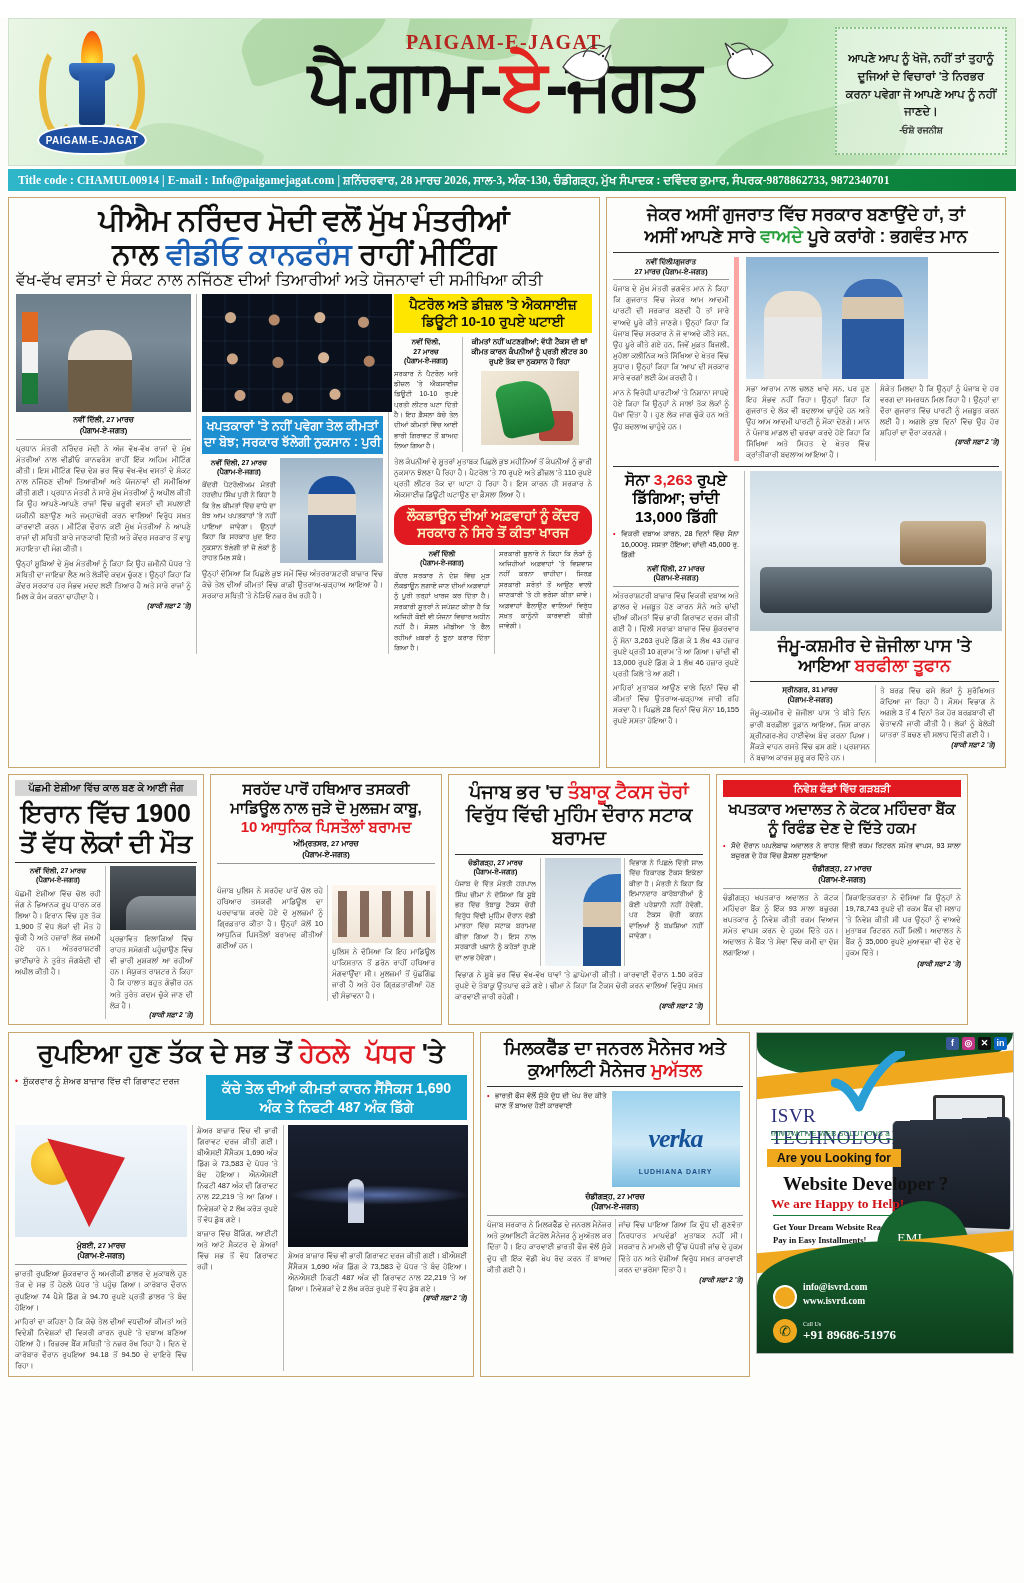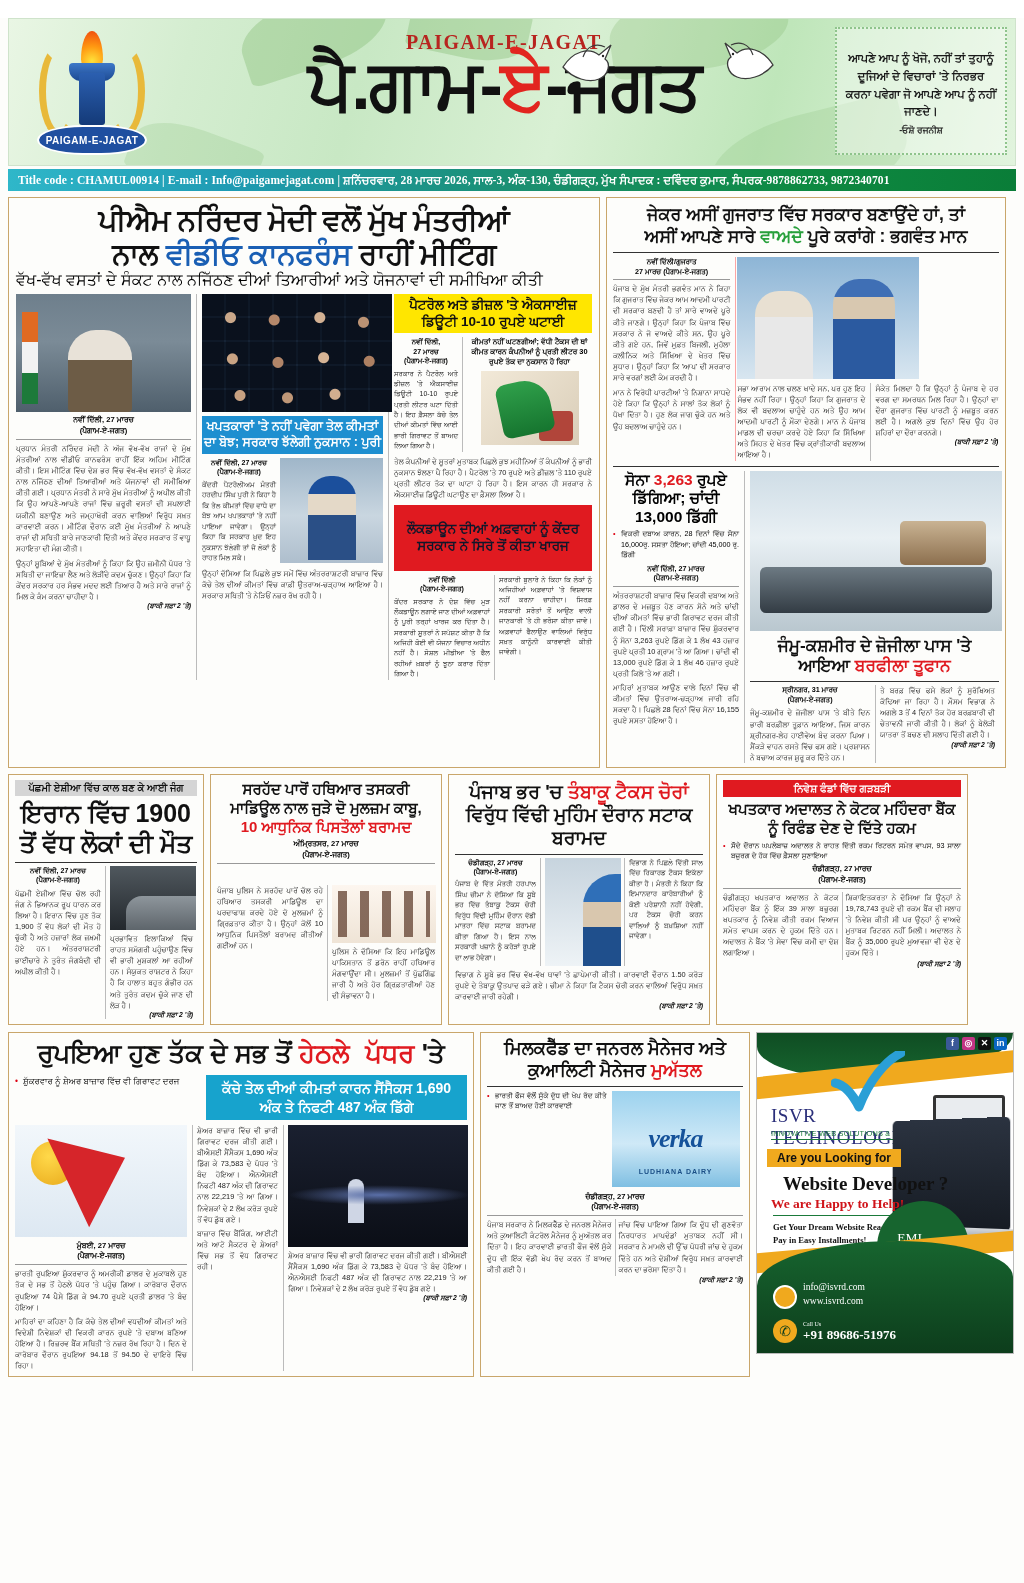--- a/index.html
+++ b/index.html
@@ -316,22 +316,22 @@
   
   .bar-yellow {
     background: #ffe600; text-align: center; font-weight: bold;
     font-size: 13.5px; line-height: 1.22; padding: 3px 2px; color:#111;
   }
   .bar-blue {
     background: #1e8fd0; color:#fff; text-align:center; font-weight:bold;
     font-size: 12.5px; line-height:1.25; padding:3px 2px;
   }
   .bar-red {
-    background: #e01a20; color:#0f172a; text-align:center; font-weight:bold;
-    font-size: 13.5px; line-height:1.25; padding:16px 2px;
+    background: #e01a20; color:#fef9c3; text-align:center; font-weight:bold;
+    font-size: 13.5px; line-height:1.25; padding:3px 2px;border-radius:14px;
   }
   .bar-grey {
     background: #d5d5d5; text-align:center; font-weight:bold;
     font-size: 10px; padding:2px; color:#111;
   }
   .bar-cyan {
     background: #17a3cd; color:#fff; text-align:center; font-weight:bold;
     font-size:14px; line-height:1.3; padding:4px 4px;
   }
   .bar-redsm {
@@ -424,21 +424,21 @@
   .ad-laptop::after{
     content:""; position:absolute; left:-10px; bottom:-12px; width:142px; height:14px;
     background: linear-gradient(180deg,#d6d9dd,#8f959c); border-radius:3px;
   }
   .ad-monitor{
     position:absolute; right:8px; top:62px; width:72px; height:52px;
     background:#e9ecef; border:3px solid #333; border-radius:3px;
   }
   .ad-contact {
     position:absolute; left:46px; bottom:44px; color:#fff;
-    font-family:"Liberation Serif", serif; font-size:9.5px; line-height:1.45; font-weight:normal;
+    font-family:"Liberation Serif", serif; font-size:9.5px; line-height:1.45; font-weight:bold;
   }
   .ad-phone {
     position:absolute; left:46px; bottom:10px; color:#fff;
     font-family:"Liberation Serif", serif; font-size:13px; font-weight:bold;
   }
   .ad-phone small { display:block; font-size:6px; font-weight:normal; }
   .ad-globe {
     position:absolute; left:16px; bottom:44px; width:24px; height:24px;
     border-radius:50%; background:#f0a91e;
     border:2px solid #fff;
@@ -582,21 +582,21 @@
       <div class="row" style="gap:5px;">
 
         <div style="width:118px;">
           <div class="dateline" style="white-space:pre-line; font-size:7.2px;">ਨਵੀਂ ਦਿੱਲੀ/ਗੁਜਰਾਤ
 27 ਮਾਰਚ (ਪੈਗਾਮ-ਏ-ਜਗਤ)</div>
           <div class="thin" style="margin-bottom:3px;"></div>
           <div class="body-pa">ਪੰਜਾਬ ਦੇ ਮੁੱਖ ਮੰਤਰੀ ਭਗਵੰਤ ਮਾਨ ਨੇ ਕਿਹਾ ਕਿ ਗੁਜਰਾਤ ਵਿੱਚ ਜੇਕਰ ਆਮ ਆਦਮੀ ਪਾਰਟੀ ਦੀ ਸਰਕਾਰ ਬਣਦੀ ਹੈ ਤਾਂ ਸਾਰੇ ਵਾਅਦੇ ਪੂਰੇ ਕੀਤੇ ਜਾਣਗੇ। ਉਨ੍ਹਾਂ ਕਿਹਾ ਕਿ ਪੰਜਾਬ ਵਿੱਚ ਸਰਕਾਰ ਨੇ ਜੋ ਵਾਅਦੇ ਕੀਤੇ ਸਨ, ਉਹ ਪੂਰੇ ਕੀਤੇ ਗਏ ਹਨ, ਜਿਵੇਂ ਮੁਫ਼ਤ ਬਿਜਲੀ, ਮੁਹੱਲਾ ਕਲੀਨਿਕ ਅਤੇ ਸਿੱਖਿਆ ਦੇ ਖੇਤਰ ਵਿੱਚ ਸੁਧਾਰ। ਉਨ੍ਹਾਂ ਕਿਹਾ ਕਿ 'ਆਪ' ਦੀ ਸਰਕਾਰ ਸਾਰੇ ਵਰਗਾਂ ਲਈ ਕੰਮ ਕਰਦੀ ਹੈ।</div>
           <div class="body-pa" style="margin-top:4px;">ਮਾਨ ਨੇ ਵਿਰੋਧੀ ਪਾਰਟੀਆਂ 'ਤੇ ਨਿਸ਼ਾਨਾ ਸਾਧਦੇ ਹੋਏ ਕਿਹਾ ਕਿ ਉਨ੍ਹਾਂ ਨੇ ਸਾਲਾਂ ਤੱਕ ਲੋਕਾਂ ਨੂੰ ਧੋਖਾ ਦਿੱਤਾ ਹੈ। ਹੁਣ ਲੋਕ ਜਾਗ ਚੁੱਕੇ ਹਨ ਅਤੇ ਉਹ ਬਦਲਾਅ ਚਾਹੁੰਦੇ ਹਨ।</div>
         </div>
 
-        <div style="width:265px; border-left:1px solid #fca5a5; padding-left:1px;">
+        <div style="width:265px; border-left:5px solid #fca5a5; padding-left:7px;">
           <div class="imgbox ph-mann"></div>
           <div class="row" style="gap:5px; margin-top:4px;">
             <div style="width:128px;">
               <div class="body-pa">ਸਭਾ ਆਰਾਮ ਨਾਲ ਚਲਣ ਖਾਦੇ ਸਨ, ਪਰ ਹੁਣ ਇਹ ਸੰਭਵ ਨਹੀਂ ਰਿਹਾ। ਉਨ੍ਹਾਂ ਕਿਹਾ ਕਿ ਗੁਜਰਾਤ ਦੇ ਲੋਕ ਵੀ ਬਦਲਾਅ ਚਾਹੁੰਦੇ ਹਨ ਅਤੇ ਉਹ ਆਮ ਆਦਮੀ ਪਾਰਟੀ ਨੂੰ ਮੌਕਾ ਦੇਣਗੇ। ਮਾਨ ਨੇ ਪੰਜਾਬ ਮਾਡਲ ਦੀ ਚਰਚਾ ਕਰਦੇ ਹੋਏ ਕਿਹਾ ਕਿ ਸਿੱਖਿਆ ਅਤੇ ਸਿਹਤ ਦੇ ਖੇਤਰ ਵਿੱਚ ਕ੍ਰਾਂਤੀਕਾਰੀ ਬਦਲਾਅ ਆਇਆ ਹੈ।</div>
             </div>
             <div style="width:128px; border-left:1px solid #bbb; padding-left:4px;">
               <div class="body-pa">ਸੰਕੇਤ ਮਿਲਦਾ ਹੈ ਕਿ ਉਨ੍ਹਾਂ ਨੂੰ ਪੰਜਾਬ ਦੇ ਹਰ ਵਰਗ ਦਾ ਸਮਰਥਨ ਮਿਲ ਰਿਹਾ ਹੈ। ਉਨ੍ਹਾਂ ਦਾ ਦੌਰਾ ਗੁਜਰਾਤ ਵਿੱਚ ਪਾਰਟੀ ਨੂੰ ਮਜ਼ਬੂਤ ਕਰਨ ਲਈ ਹੈ। ਅਗਲੇ ਕੁਝ ਦਿਨਾਂ ਵਿੱਚ ਉਹ ਹੋਰ ਸ਼ਹਿਰਾਂ ਦਾ ਦੌਰਾ ਕਰਨਗੇ।</div>
               <div class="contd">(ਬਾਕੀ ਸਫ਼ਾ 2 'ਤੇ)</div>
             </div>
           </div>
@@ -697,21 +697,21 @@
     <div class="sect" style="width:252px;">
       <div class="bar-redsm">ਨਿਵੇਸ਼ ਫੰਡਾਂ ਵਿੱਚ ਗੜਬੜੀ</div>
       <div class="hl-3" style="margin-top:3px;">ਖਪਤਕਾਰ ਅਦਾਲਤ ਨੇ ਕੋਟਕ ਮਹਿੰਦਰਾ ਬੈਂਕ ਨੂੰ ਰਿਫੰਡ ਦੇਣ ਦੇ ਦਿੱਤੇ ਹਕਮ</div>
       <ul class="bullets" style="margin-top:3px;">
         <li>ਸੌਦੇ ਦੌਰਾਨ ਘਪਲੇਬਾਜ਼ ਅਦਾਲਤ ਨੇ ਰਾਹਤ ਦਿੱਤੀ ਰਕਮ ਰਿਟਰਨ ਸਮੇਤ ਵਾਪਸ, 93 ਸਾਲਾ ਬਜ਼ੁਰਗ ਦੇ ਹੱਕ ਵਿੱਚ ਫ਼ੈਸਲਾ ਸੁਣਾਇਆ</li>
       </ul>
       <div class="dateline" style="white-space:pre-line; margin-top:3px;">ਚੰਡੀਗੜ੍ਹ, 27 ਮਾਰਚ
 (ਪੈਗਾਮ-ਏ-ਜਗਤ)</div>
       <div class="thin" style="margin-bottom:3px;"></div>
       <div class="cols2">
-        <div class="body-pa">ਚੰਡੀਗੜ੍ਹ ਖਪਤਕਾਰ ਅਦਾਲਤ ਨੇ ਕੋਟਕ ਮਹਿੰਦਰਾ ਬੈਂਕ ਨੂੰ ਇੱਕ 39 ਸਾਲਾ ਬਜ਼ੁਰਗ ਖਪਤਕਾਰ ਨੂੰ ਨਿਵੇਸ਼ ਕੀਤੀ ਰਕਮ ਵਿਆਜ ਸਮੇਤ ਵਾਪਸ ਕਰਨ ਦੇ ਹੁਕਮ ਦਿੱਤੇ ਹਨ। ਅਦਾਲਤ ਨੇ ਬੈਂਕ 'ਤੇ ਸੇਵਾ ਵਿੱਚ ਕਮੀ ਦਾ ਦੋਸ਼ ਲਗਾਇਆ।</div>
+        <div class="body-pa">ਚੰਡੀਗੜ੍ਹ ਖਪਤਕਾਰ ਅਦਾਲਤ ਨੇ ਕੋਟਕ ਮਹਿੰਦਰਾ ਬੈਂਕ ਨੂੰ ਇੱਕ 93 ਸਾਲਾ ਬਜ਼ੁਰਗ ਖਪਤਕਾਰ ਨੂੰ ਨਿਵੇਸ਼ ਕੀਤੀ ਰਕਮ ਵਿਆਜ ਸਮੇਤ ਵਾਪਸ ਕਰਨ ਦੇ ਹੁਕਮ ਦਿੱਤੇ ਹਨ। ਅਦਾਲਤ ਨੇ ਬੈਂਕ 'ਤੇ ਸੇਵਾ ਵਿੱਚ ਕਮੀ ਦਾ ਦੋਸ਼ ਲਗਾਇਆ।</div>
         <div class="body-pa" style="margin-top:3px;">ਸ਼ਿਕਾਇਤਕਰਤਾ ਨੇ ਦੱਸਿਆ ਕਿ ਉਨ੍ਹਾਂ ਨੇ 19,78,743 ਰੁਪਏ ਦੀ ਰਕਮ ਬੈਂਕ ਦੀ ਸਲਾਹ 'ਤੇ ਨਿਵੇਸ਼ ਕੀਤੀ ਸੀ ਪਰ ਉਨ੍ਹਾਂ ਨੂੰ ਵਾਅਦੇ ਮੁਤਾਬਕ ਰਿਟਰਨ ਨਹੀਂ ਮਿਲੀ। ਅਦਾਲਤ ਨੇ ਬੈਂਕ ਨੂੰ 35,000 ਰੁਪਏ ਮੁਆਵਜ਼ਾ ਵੀ ਦੇਣ ਦੇ ਹੁਕਮ ਦਿੱਤੇ।</div>
       </div>
       <div class="contd">(ਬਾਕੀ ਸਫ਼ਾ 2 'ਤੇ)</div>
     </div>
   </div>
 
   <div class="content" style="display:flex; gap:6px; margin-top:7px;">
 
     <div class="sect" style="width:466px;">
       <div class="hl-big"><span>ਰੁਪਇਆ ਹੁਣ ਤੱਕ ਦੇ ਸਭ ਤੋਂ </span><span class="red">ਹੇਠਲੇ ਪੱਧਰ</span><span> 'ਤੇ</span></div>

